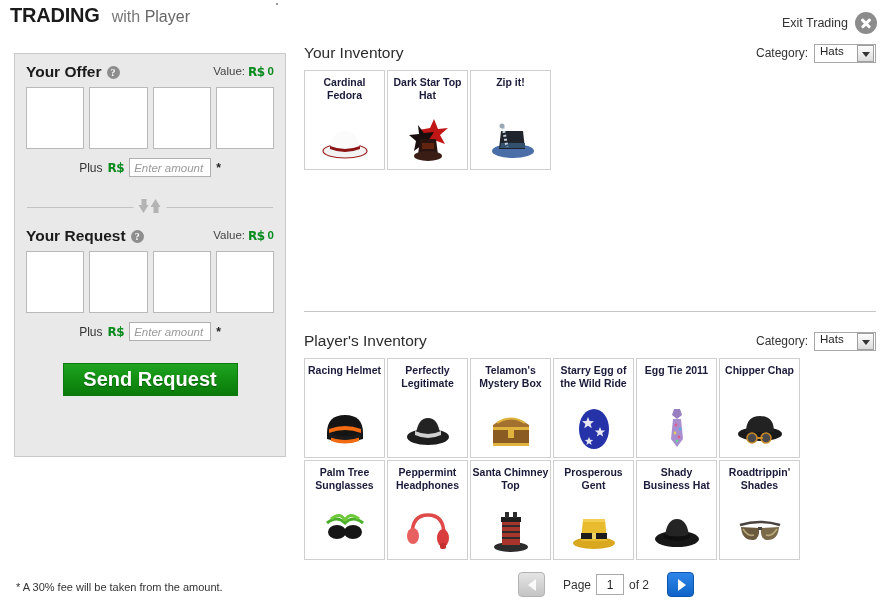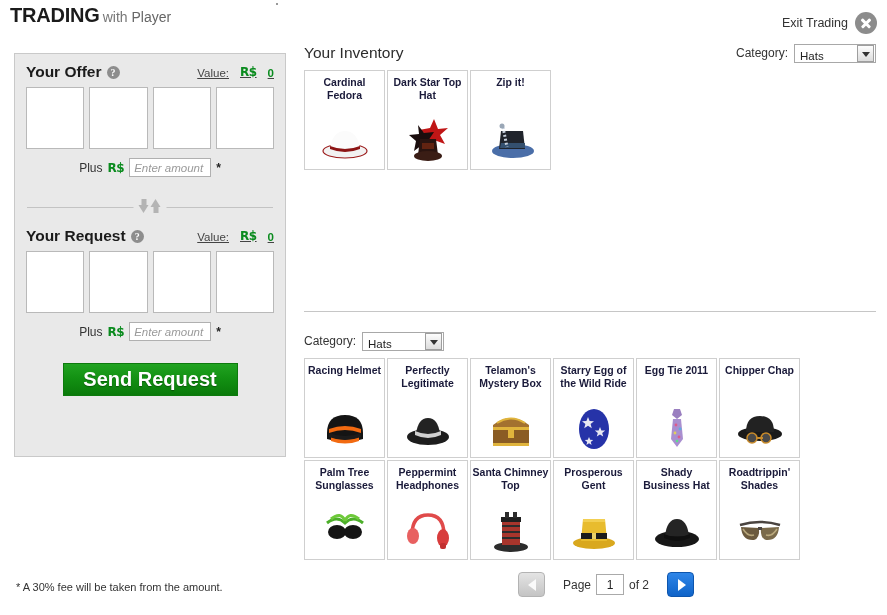--- a/index.html
+++ b/index.html
@@ -9,21 +9,21 @@
     background: #ffffff;
     font-family: "Liberation Sans", sans-serif;
     overflow: hidden;
   }
   #page { position: relative; width: 887px; height: 615px; background:#fff; }
 
   
   .header { position:absolute; left:0; top:0; width:887px; height:34px; }
   .title-wrap { position:absolute; left:10px; top:4px; }
   .title-main { font-size:20px; font-weight:bold; color:#1b1b1b; letter-spacing:-0.2px; }
-  .title-sub { font-size:14px; color:#777; margin-left:3px; }
+  .title-sub { font-size:16px; color:#777; margin-left:12px; }
   .title-sub b { color:#666; font-weight:normal; }
   .exit-wrap { position:absolute; right:10px; top:12px; display:flex; align-items:center; gap:7px; cursor:pointer; }
   .exit-label { font-size:12.5px; color:#333; }
   .exit-x { width:22px; height:22px; border-radius:50%; background:#8c8c8c; position:relative; flex:none; }
   .exit-x:before, .exit-x:after {
     content:""; position:absolute; left:5px; top:10px; width:12px; height:2.6px;
     background:#fff; border-radius:1px;
   }
   .exit-x:before { transform:rotate(45deg); }
   .exit-x:after  { transform:rotate(-45deg); }
@@ -34,21 +34,21 @@
     position:absolute; left:14px; top:45px; width:272px; height:404px;
     background:#e9e9e9; border:1px solid #c9c9c9;margin-top:8px;
   }
   .sect-head { display:flex; align-items:center; justify-content:space-between; padding:9px 11px 6px 11px; }
   .sect-title { font-size:15.5px; font-weight:bold; color:#1b1b1b; display:flex; align-items:center; gap:5px; }
   .q-icon {
     width:13px; height:13px; border-radius:50%; background:#8d8d8d; color:#fff;
     font-size:10px; font-weight:bold; line-height:13px; text-align:center;
     font-family:"Liberation Serif", serif; cursor:pointer;
   }
-  .val-wrap { font-size:11.5px; color:#444; display:flex; align-items:flex-end; gap:11px;text-decoration:underline; }
+  .val-wrap { font-size:11.5px; color:#444; display:flex; align-items:flex-start; gap:3px; }
   .rbx { color:#0a8b1e; font-weight:bold; font-size:12px; letter-spacing:-0.5px;
          font-family:"DejaVu Sans", sans-serif; }
   .val-num { color:#0a8b1e; font-weight:bold; font-size:11.5px; }
 
   .slot-row { display:flex; gap:5px; padding:0 11px; }
   .slot { width:61px; height:62px; background:#fff; border:1px solid #b9b9b9; }
 
   .plus-row { display:flex; align-items:center; justify-content:center; gap:5px; margin-top:9px; }
   .plus-label { font-size:12px; color:#333; }
   .amount-input {
@@ -87,21 +87,21 @@
 
   .fee-note { position:absolute; left:16px; top:581px; font-size:11px; color:#333; }
 
   
   .inv-sec { position:absolute; }
   .inv-head { display:flex; align-items:center; justify-content:space-between; height:26px; }
   .inv-title { font-size:15.5px; color:#2c2c2c; font-weight:normal; }
   .cat-wrap { display:flex; align-items:center; gap:6px; }
   .cat-label { font-size:12px; color:#333; }
   .cat-select {
-    display:flex; align-items:flex-end; width:82px; height:19px;
+    display:flex; align-items:flex-start; width:62px; height:19px;
     border:1px solid #a8a8a8; background:#fff; cursor:pointer;
   }
   .cat-value { flex:1; font-size:11.5px; color:#222; padding-left:5px; }
   .cat-arrow {
     width:17px; height:17px; margin-right:1px; flex:none;
     background:linear-gradient(to bottom,#fdfdfd,#dcdcdc);
     border:1px solid #9e9e9e; position:relative;
   }
   .cat-arrow:after {
     content:""; position:absolute; left:4px; top:6px;
@@ -263,20 +263,21 @@
               <circle cx="19" cy="11" r="2.5" fill="#9aa7b6"></circle>
             </svg></div>
         </div>
       </div>
   </div>
 
   <div class="divider-line"></div>
 
   <div class="inv-sec" style="left:304px; top:328px; width:572px;">
     <div class="inv-head">
+      <span class="inv-title">Player's Inventory</span>
       <div class="cat-wrap">
         <span class="cat-label">Category:</span>
         <div class="cat-select">
           <span class="cat-value">Hats</span>
           <span class="cat-arrow"></span>
         </div>
       </div>
     </div>
     <div class="item-grid" id="player-inv-grid">
         <div class="item-card">

